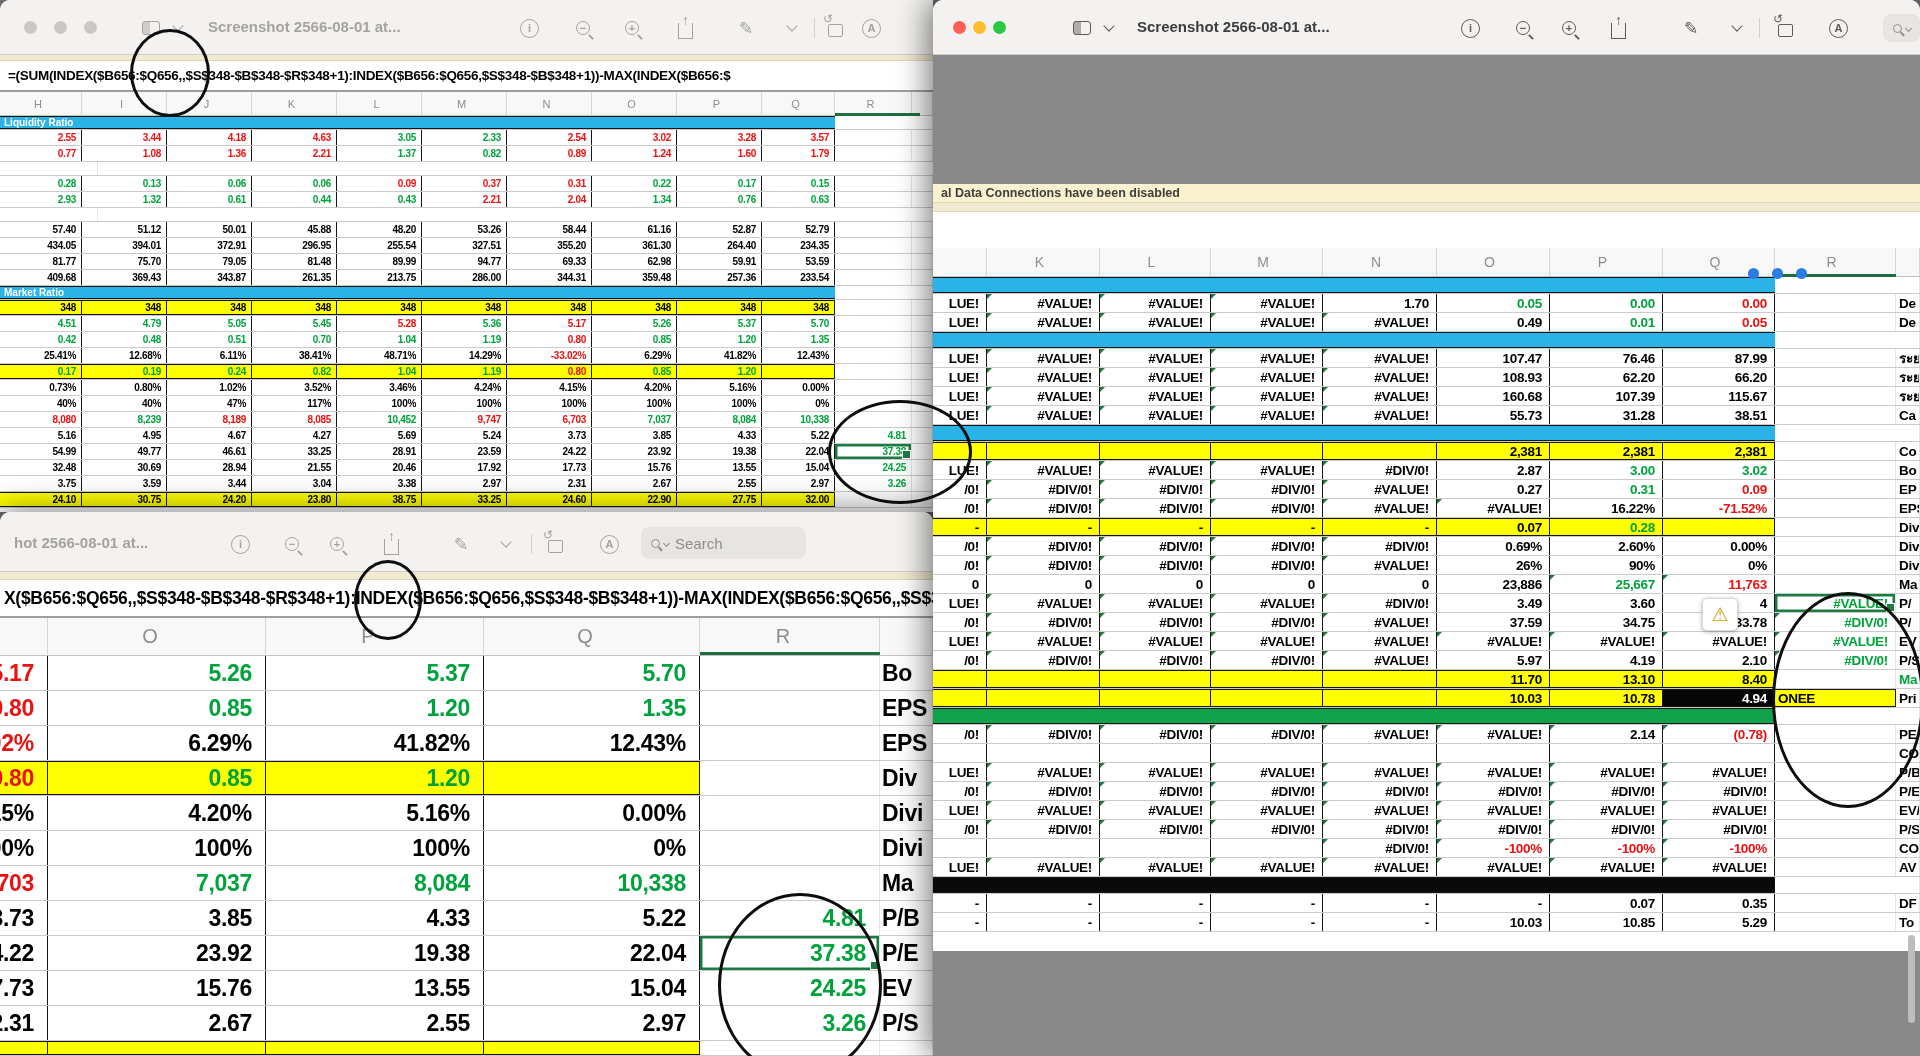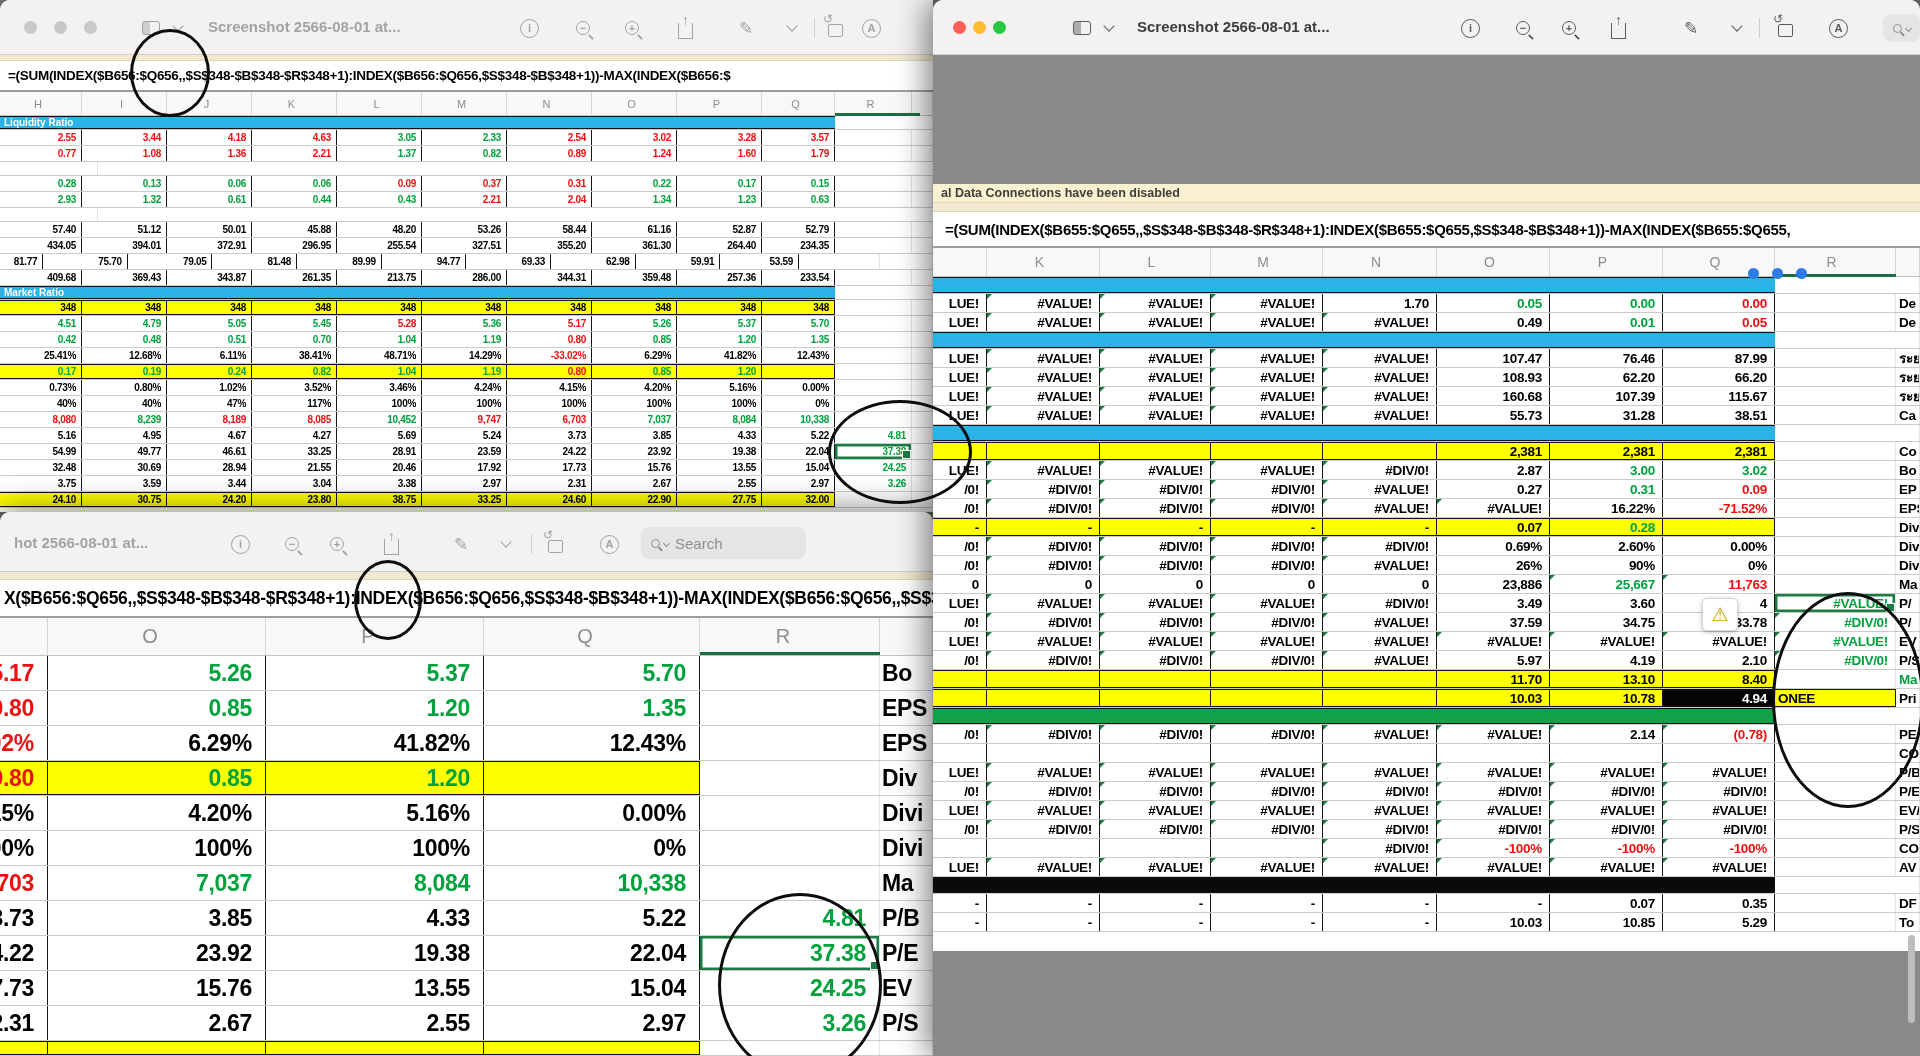--- a/index.html
+++ b/index.html
@@ -221,21 +221,21 @@
         </div>
         <div class="row" style="height: 16px;">
           <div class="cell c-g" style="width: 82px;">2.93</div>
           <div class="cell c-g" style="width: 85px;">1.32</div>
           <div class="cell c-g" style="width: 85px;">0.61</div>
           <div class="cell c-g" style="width: 85px;">0.44</div>
           <div class="cell c-g" style="width: 85px;">0.43</div>
           <div class="cell c-r" style="width: 85px;">2.21</div>
           <div class="cell c-r" style="width: 85px;">2.04</div>
           <div class="cell c-g" style="width: 85px;">1.34</div>
-          <div class="cell c-g" style="width: 85px;">1.23</div>
+          <div class="cell c-g" style="width: 85px;">0.76</div>
           <div class="cell c-g" style="width: 73px;">0.63</div>
           <div class="cell plain" style="width: 77px;"></div>
           <div class="cell plain" style="width: 21px;"></div>
         </div>
         <div class="row" style="height: 14px;">
           <div class="bandrest" style="width: 98px;"></div>
         </div>
         <div class="row" style="height: 16px;">
           <div class="cell" style="width: 82px;">57.40</div>
           <div class="cell" style="width: 85px;">51.12</div>
@@ -257,21 +257,21 @@
           <div class="cell" style="width: 85px;">296.95</div>
           <div class="cell" style="width: 85px;">255.54</div>
           <div class="cell" style="width: 85px;">327.51</div>
           <div class="cell" style="width: 85px;">355.20</div>
           <div class="cell" style="width: 85px;">361.30</div>
           <div class="cell" style="width: 85px;">264.40</div>
           <div class="cell" style="width: 73px;">234.35</div>
           <div class="cell plain" style="width: 77px;"></div>
           <div class="cell plain" style="width: 21px;"></div>
         </div>
-        <div class="row" style="height: 16px; gap: 40px;">
+        <div class="row" style="height: 16px;">
           <div class="cell" style="width: 82px;">81.77</div>
           <div class="cell" style="width: 85px;">75.70</div>
           <div class="cell" style="width: 85px;">79.05</div>
           <div class="cell" style="width: 85px;">81.48</div>
           <div class="cell" style="width: 85px;">89.99</div>
           <div class="cell" style="width: 85px;">94.77</div>
           <div class="cell" style="width: 85px;">69.33</div>
           <div class="cell" style="width: 85px;">62.98</div>
           <div class="cell" style="width: 85px;">59.91</div>
           <div class="cell" style="width: 73px;">53.59</div>
@@ -667,23 +667,20 @@
       <div class="searchbox" style="left:950px;top:14px;width:37px;height:28px">
         <span class="s-mag"></span>
         <span class="s-chev"></span>
       </div>
     </div>
     <div class="grayzone" style="top:55px;height:129px"></div>
     <div class="banner" style="top:184px;height:19px">
       <span>al Data Connections have been disabled</span>
     </div>
     <div class="strip" style="top:203px;height:9px"></div>
-    <div class="fbar" style="top:212px;height:36px;font-size:15px;padding-left:12px">
-      <span>=(SUM(INDEX($B655:$Q655,,$S$348-$B$348-$R$348+1):INDEX($B655:$Q655,$S$348-$B$348+1))-MAX(INDEX($B655:$Q655,</span>
-    </div>
     <div class="sheet" id="s-w2" style="width: 987px;">
         <div class="row hdrrow" style="height: 29px;">
           <div class="cell hcell" style="width: 54px;"></div>
           <div class="cell hcell" style="width: 113px;">K</div>
           <div class="cell hcell" style="width: 111px;">L</div>
           <div class="cell hcell" style="width: 112px;">M</div>
           <div class="cell hcell" style="width: 114px;">N</div>
           <div class="cell hcell" style="width: 113px;">O</div>
           <div class="cell hcell" style="width: 113px;">P</div>
           <div class="cell hcell" style="width: 112px;">Q</div>

